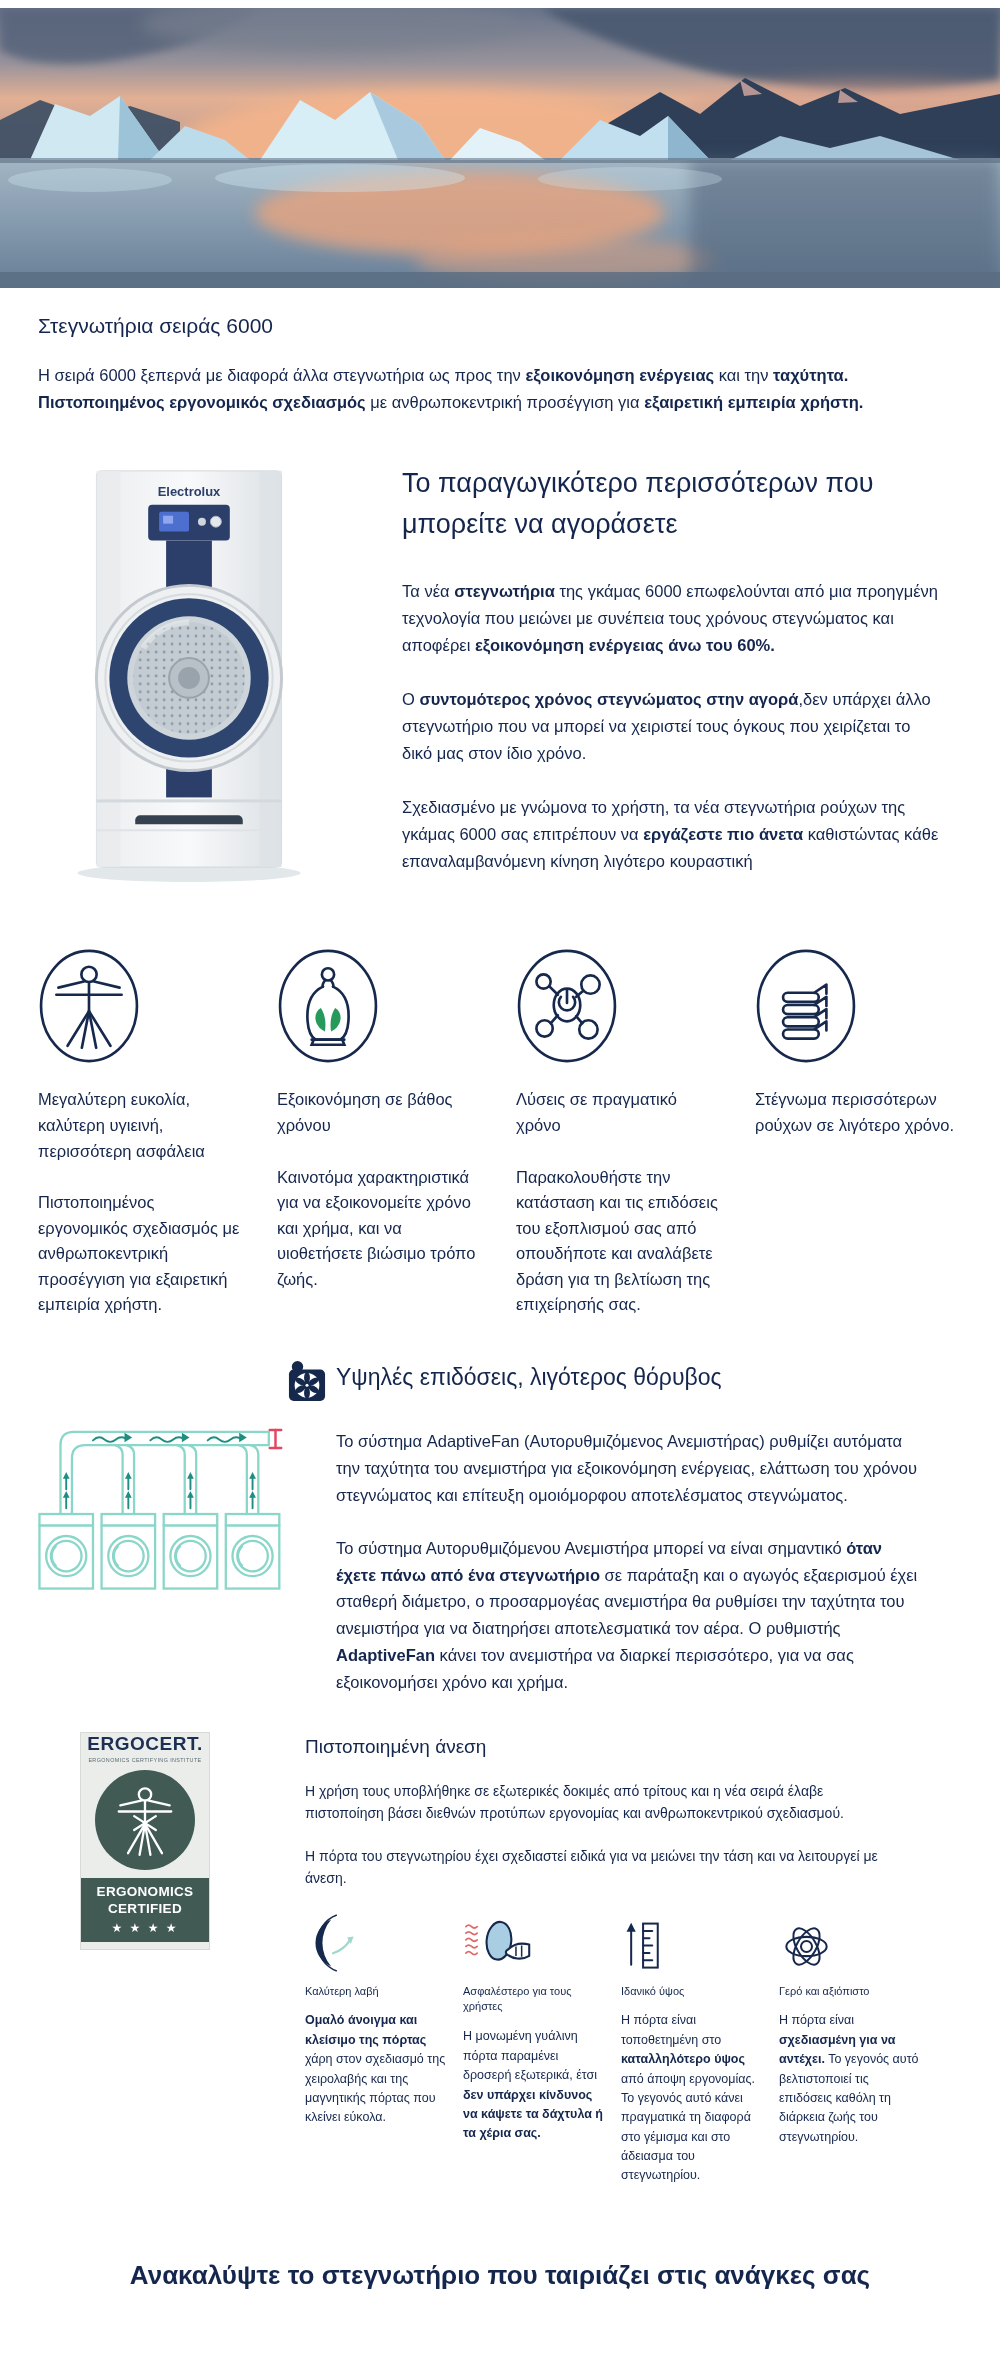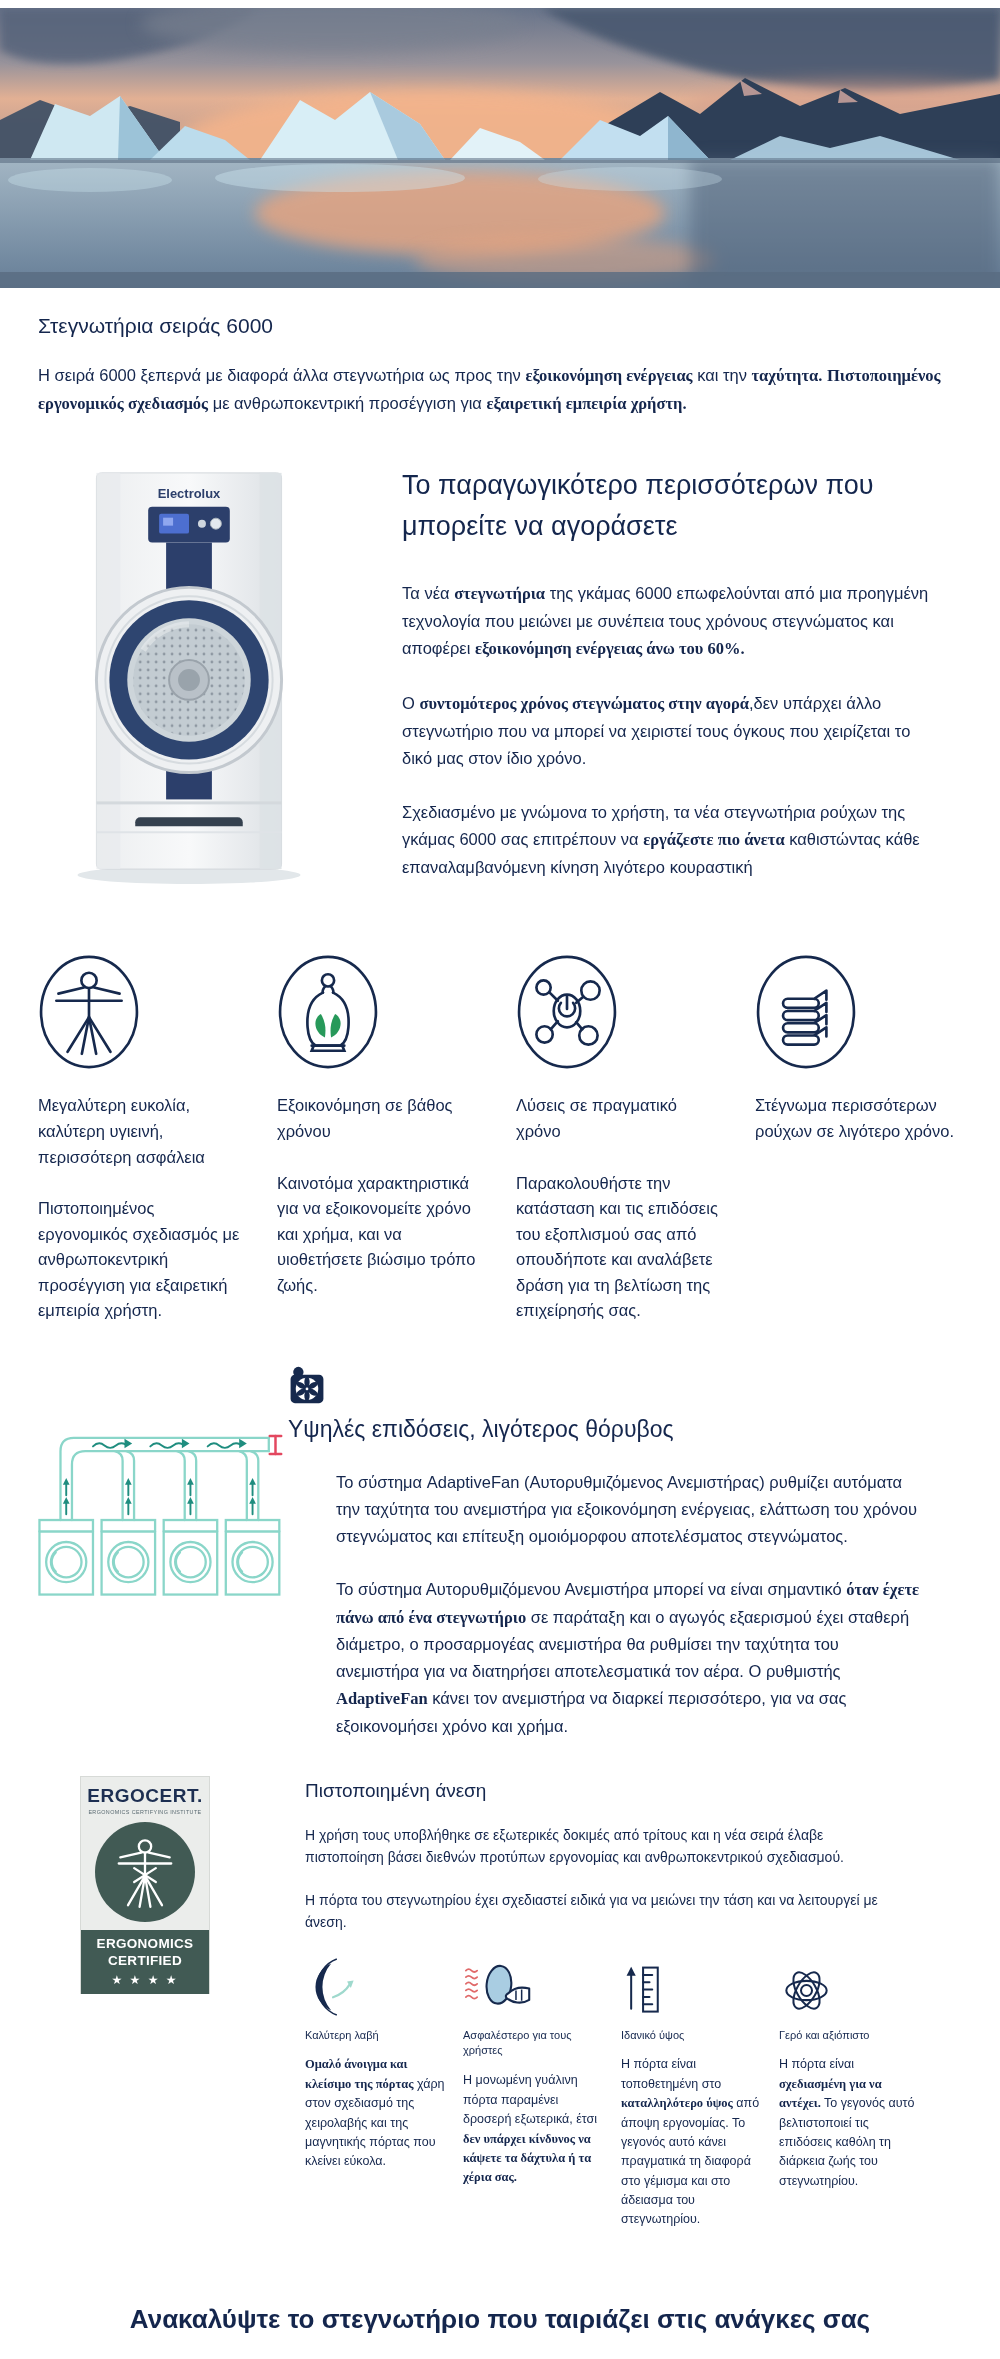--- a/index.html
+++ b/index.html
@@ -2,21 +2,21 @@
 <html lang="el"><head>
 <meta charset="utf-8">
 <style>
   html,body{margin:0;padding:0;background:#fff;}
   body{
     width:1000px; min-height:2359px; margin:0 auto;
     font-family:"Liberation Sans", sans-serif;
     color:#14264d;
     -webkit-font-smoothing:antialiased;
   }
-  strong{font-weight:700;font-family:Liberation Serif, serif;}
+  strong{font-weight:700;}
   svg{display:block;}
 
   
   .hero{margin-top:8px; height:280px; overflow:hidden;}
   .hero svg{width:1000px; height:280px;}
 
   
   .intro{padding:0 38px; margin-top:26px;}
   .intro-title{font-size:21px; font-weight:400; color:#14264d;}
   .lead{margin-top:24px; font-size:16.5px; line-height:1.62; max-width:930px;}
@@ -33,28 +33,28 @@
   .features{display:grid; grid-template-columns:repeat(4,1fr); column-gap:32px; padding:0 38px; margin-top:46px;}
   .f-icon{width:102px; height:118px; margin-bottom:22px;}
   .f-title{font-size:16.5px; line-height:1.55; margin:0 0 26px; max-width:200px;}
   .f-desc{font-size:16.5px; line-height:1.55; margin:0; max-width:210px;}
 
   
   .performance{display:flex; margin-top:44px;}
   .duct-col{flex:0 0 288px;}
   .duct-col svg{width:258px; height:198px; margin:32px 0 0 28px;}
   .perf-copy{flex:1; padding-right:45px;}
-  .perf-head-row{display:flex; align-items:flex-start; gap:10px;flex-direction:column;}
+  .perf-head-row{display:flex; align-items:flex-start; gap:10px;}
   .fan-badge{width:38px; height:42px; flex:0 0 38px; margin-top:-2px;}
   .perf-heading{font-size:23px; font-weight:400; margin:2px 0 0;}
   .perf-copy p{font-size:16.5px; line-height:1.63; margin:26px 0 0 48px; max-width:585px;}
 
   
   .certified{display:flex; margin-top:36px;}
-  .badge{flex:0 0 130px; margin-left:80px; width:130px; background:#ebedeb; border:1px solid #d7dad7; box-sizing:border-box; text-align:center; padding-top:8px; height:218px;}
+  .badge{flex:0 0 130px; margin-left:80px; width:130px; background:#ebedeb; border:1px solid #d7dad7; box-sizing:border-box; text-align:center; height:218px;}
   .badge-name{font-size:19px; font-weight:700; letter-spacing:.5px; color:#1d2f52;}
   .badge-inst{font-size:5.4px; letter-spacing:.4px; color:#5a6a72; margin-top:2px;}
   .badge-circle{width:100px; height:100px; border-radius:50%; background:#415a54; margin:7px auto 0; display:flex; align-items:center; justify-content:center;}
   .badge-bottom{background:#415a54; color:#fff; margin-top:8px; padding:6px 0 7px;}
   .badge-line{font-size:13.5px; font-weight:700; line-height:1.25; letter-spacing:.3px;}
   .badge-stars{font-size:12px; letter-spacing:2px; margin-top:3px; color:#fff;}
   .cert-copy{margin-left:95px; width:616px;}
   .cert-heading{font-size:19px; font-weight:400; margin:4px 0 22px;}
   .cert-copy > p{font-size:14px; line-height:1.6; margin:0 0 20px; max-width:600px;}
 

